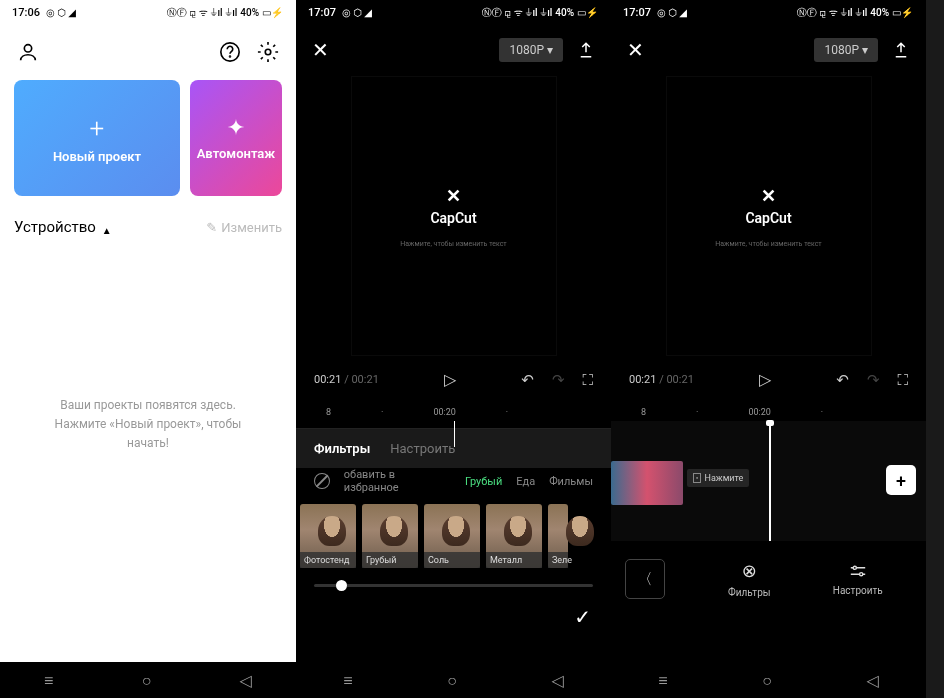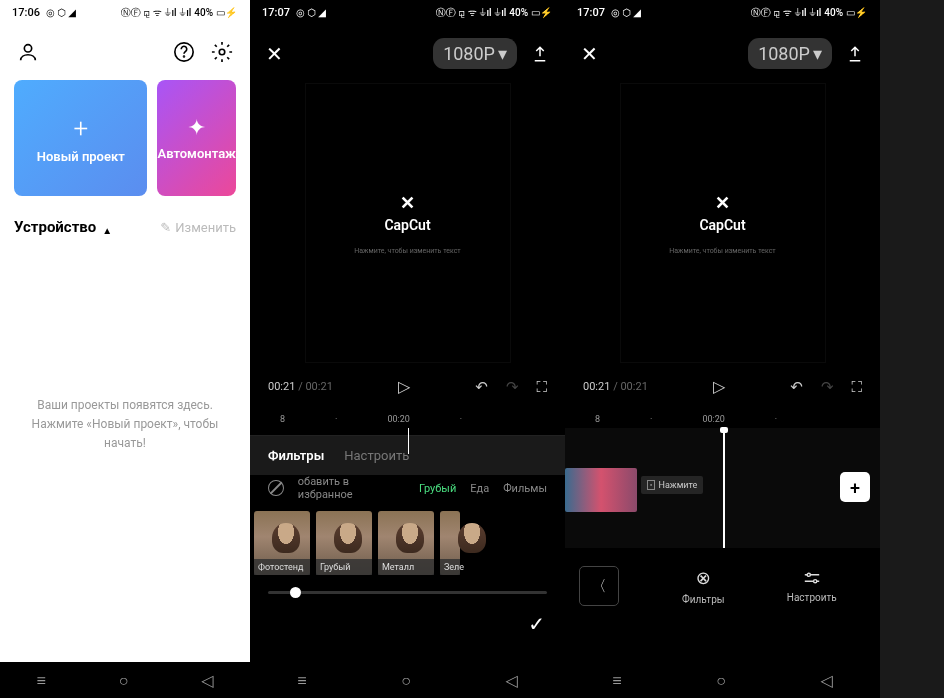--- a/index.html
+++ b/index.html
@@ -1,46 +1,46 @@
 <!DOCTYPE html>
 <html><head>
 <meta charset="utf-8">
 <style>
 *{margin:0;padding:0;box-sizing:border-box;font-family:-apple-system,Roboto,sans-serif}
 body{background:#1a1a1a;width:944px;height:698px;display:flex;overflow:hidden}
 .screen{height:698px;position:relative;background:#000}
-.s1{width:250px;background:#fff}
+.s1{width:296px;background:#fff}
 .s2,.s3{width:315px}
 .status-bar{height:24px;display:flex;justify-content:space-between;align-items:center;padding:0 12px;font-size:11px;font-weight:500}
 .s1 .status-bar{color:#000;background:#fff}
 .s2 .status-bar,.s3 .status-bar{color:#fff}
 .status-icons{display:flex;gap:3px;align-items:center;font-size:10px}
 .status-left{display:flex;align-items:center;gap:6px}
 .s1-header{display:flex;justify-content:space-between;align-items:center;padding:16px}
 .header-right{display:flex;gap:14px;align-items:center}
 .icon-btn{width:24px;height:24px;display:flex;align-items:center;justify-content:center}
 .cards{display:flex;gap:10px;padding:0 14px}
 .card1{flex:1.8;height:116px;background:linear-gradient(135deg,#4facfe,#5b8def);border-radius:8px;display:flex;flex-direction:column;align-items:center;justify-content:center;color:#fff}
 .card2{flex:1;height:116px;background:linear-gradient(135deg,#a855f7,#ec4899);border-radius:8px;display:flex;flex-direction:column;align-items:center;justify-content:center;color:#fff}
 .plus{font-size:26px;font-weight:300;margin-bottom:6px}
 .card-label{font-size:13px;font-weight:600}
 .star{font-size:22px;margin-bottom:6px}
 .device-row{display:flex;justify-content:space-between;align-items:center;padding:22px 14px 10px}
-.device-left{display:flex;align-items:flex-end;gap:6px;font-size:15px;font-weight:700;color:#000}
+.device-left{display:flex;align-items:flex-end;gap:6px;font-size:15px;font-weight:400;color:#000}
 .edit-gray{display:flex;align-items:center;gap:4px;color:#bbb;font-size:13px}
 .tabs-row{display:flex;gap:18px;padding:0 14px;font-size:13px}
 .tab-active{color:#000;font-weight:600;border-bottom:2px solid #000;padding-bottom:6px}
 .tab-inactive{color:#aaa}
 .tab-count{font-size:10px}
 .empty-msg{text-align:center;color:#999;font-size:12px;line-height:1.6;padding:0 30px;margin-top:150px}
 .nav-bar{position:absolute;bottom:0;left:0;right:0;height:36px;background:#000;display:flex;justify-content:space-around;align-items:center;color:#999}
 .top-bar{display:flex;justify-content:space-between;align-items:center;padding:14px 16px}
 .close-x{color:#fff;font-size:20px}
 .top-right{display:flex;align-items:center;gap:14px}
-.res-btn{background:#333;color:#ccc;padding:5px 10px;border-radius:11px;font-size:18px;display:flex;align-items:center;gap:3px}
+.res-btn{background:#333;color:#ccc;padding:5px 10px;border-radius:3px;font-size:12px;display:flex;align-items:center;gap:3px}
 .export{color:#fff;font-size:16px}
 .preview{margin:0 auto;width:206px;height:280px;background:#000;border:1px solid #0a0a0a;display:flex;flex-direction:column;align-items:center;justify-content:center}
 .capcut-logo{color:#fff;font-size:14px;font-weight:600;display:flex;flex-direction:column;align-items:center;gap:4px}
 .logo-icon{font-size:18px}
 .cc-sub{color:#666;font-size:7px;margin-top:14px}
 .controls{display:flex;align-items:center;justify-content:space-between;padding:14px 18px;color:#ccc;font-size:11px}
 .time{color:#ccc}
 .time-dim{color:#666}
 .play{font-size:16px}
 .ctrl-right{display:flex;gap:18px;align-items:center;font-size:15px}
@@ -206,20 +206,23 @@
     <span class="cat-inactive">Фильмы</span>
   </div>
   <div class="filter-thumbs">
     <div class="thumb">
         <div class="thumb-label">Фотостенд</div>
       </div>
     <div class="thumb">
         <div class="thumb-label">Грубый</div>
       </div>
     <div class="thumb">
+        <div class="thumb-label">Соль</div>
+      </div>
+    <div class="thumb">
         <div class="thumb-label">Металл</div>
       </div>
     <div class="thumb" style="width:20px">
         <div class="thumb-label">Зеле</div>
       </div>
   </div>
   <div class="slider">
       <div class="slider-dot"></div>
     </div>
   <div class="check-row">

